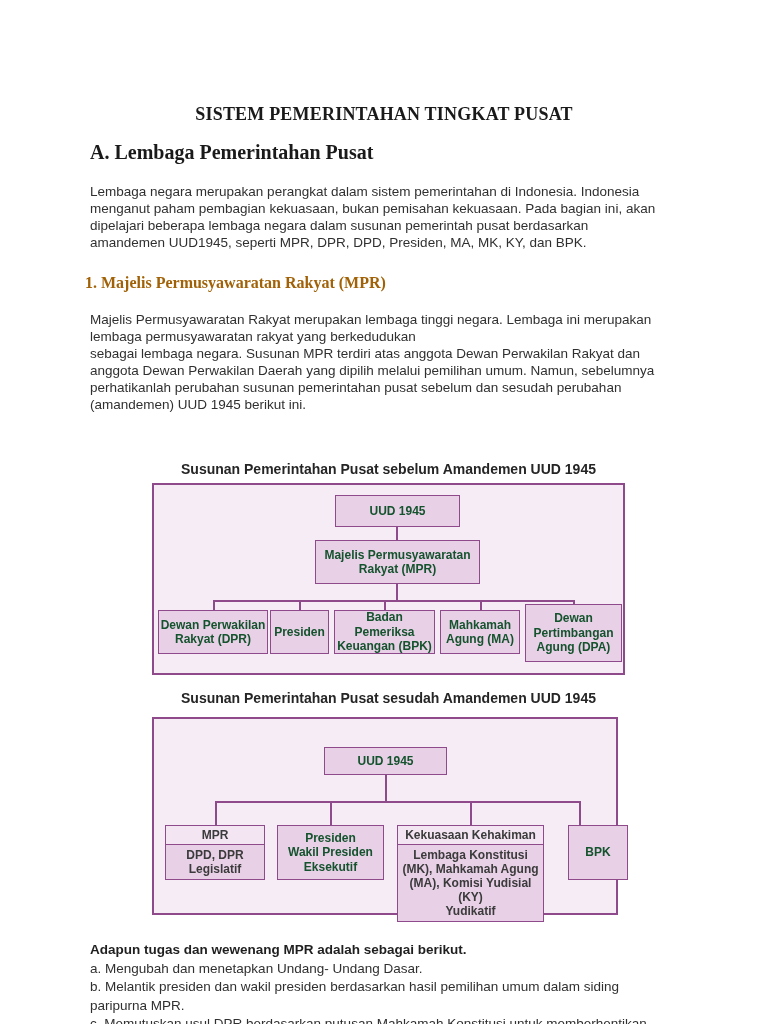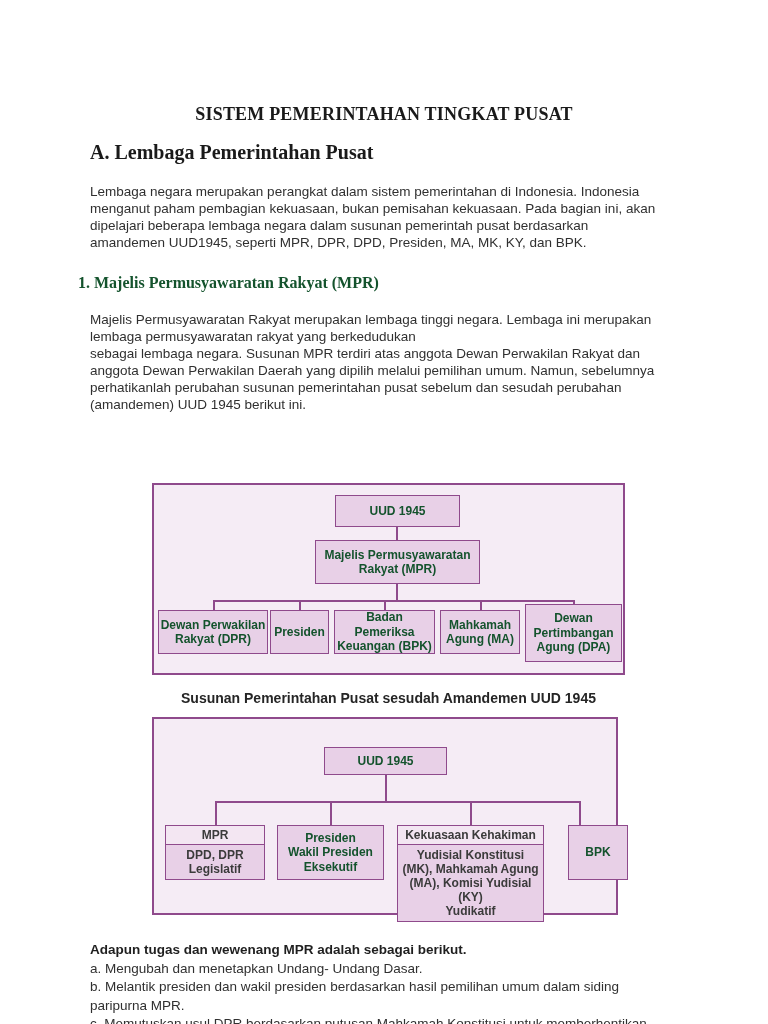--- a/index.html
+++ b/index.html
@@ -17,23 +17,23 @@
     font-family:"Liberation Serif", serif;
     font-weight:bold;font-size:18px;color:#1a1a1a;
     letter-spacing:.2px;
   }
   .section-heading{
     position:absolute;top:141px;left:90px;
     font-family:"Liberation Serif", serif;
     font-weight:bold;font-size:20px;color:#1a1a1a;
   }
   .subsection-heading{
-    position:absolute;top:274px;left:78px;
+    position:absolute;top:274px;left:85px;
     font-family:"Liberation Serif", serif;
-    font-weight:bold;font-size:16px;color:#14532d;
+    font-weight:bold;font-size:16px;color:#a16207;
   }
   .para{position:absolute;left:90px;font-size:13.5px;line-height:17px;color:#303030;}
   .para1{top:183px;}
   .para2{top:311px;}
   .tasks{position:absolute;left:90px;top:941px;font-size:13.5px;line-height:18.5px;color:#303030;}
   .tasks .intro{font-weight:bold;color:#1f1f1f;}
   .diagram-title{
     position:absolute;width:473px;left:152px;
     text-align:center;font-weight:bold;font-size:14px;color:#252525;
   }
@@ -87,20 +87,21 @@
 
   <div class="para para2">
     <div>Majelis Permusyawaratan Rakyat merupakan lembaga tinggi negara. Lembaga ini merupakan</div>
     <div>lembaga permusyawaratan rakyat yang berkedudukan</div>
     <div>sebagai lembaga negara. Susunan MPR terdiri atas anggota Dewan Perwakilan Rakyat dan</div>
     <div>anggota Dewan Perwakilan Daerah yang dipilih melalui pemilihan umum. Namun, sebelumnya</div>
     <div>perhatikanlah perubahan susunan pemerintahan pusat sebelum dan sesudah perubahan</div>
     <div>(amandemen) UUD 1945 berikut ini.</div>
   </div>
 
+  <div class="diagram-title dt1">Susunan Pemerintahan Pusat sebelum Amandemen UUD 1945</div>
 
   <div class="diagram d1">
     <div class="dbox" style="left:181px;top:10px;width:125px;height:32px;">
       <div>UUD 1945</div>
     </div>
 
     <div class="conn v" style="left:242px;top:42px;height:13px;"></div>
 
     <div class="dbox" style="left:161px;top:55px;width:165px;height:44px;">
       <div>Majelis Permusyawaratan</div>
@@ -161,21 +162,21 @@
 
     <div class="dbox" style="left:123px;top:106px;width:107px;height:55px;">
       <div>Presiden</div>
       <div>Wakil Presiden</div>
       <div>Eksekutif</div>
     </div>
 
     <div class="group" style="left:243px;top:106px;width:147px;">
       <div class="ghead">Kekuasaan Kehakiman</div>
       <div class="gbody">
-        <div>Yudisial Konstitusi</div>
+        <div>Lembaga Konstitusi</div>
         <div>(MK), Mahkamah Agung</div>
         <div>(MA), Komisi Yudisial (KY)</div>
         <div>Yudikatif</div>
       </div>
     </div>
 
     <div class="dbox" style="left:414px;top:106px;width:60px;height:55px;">
       <div>BPK</div>
     </div>
   </div>

